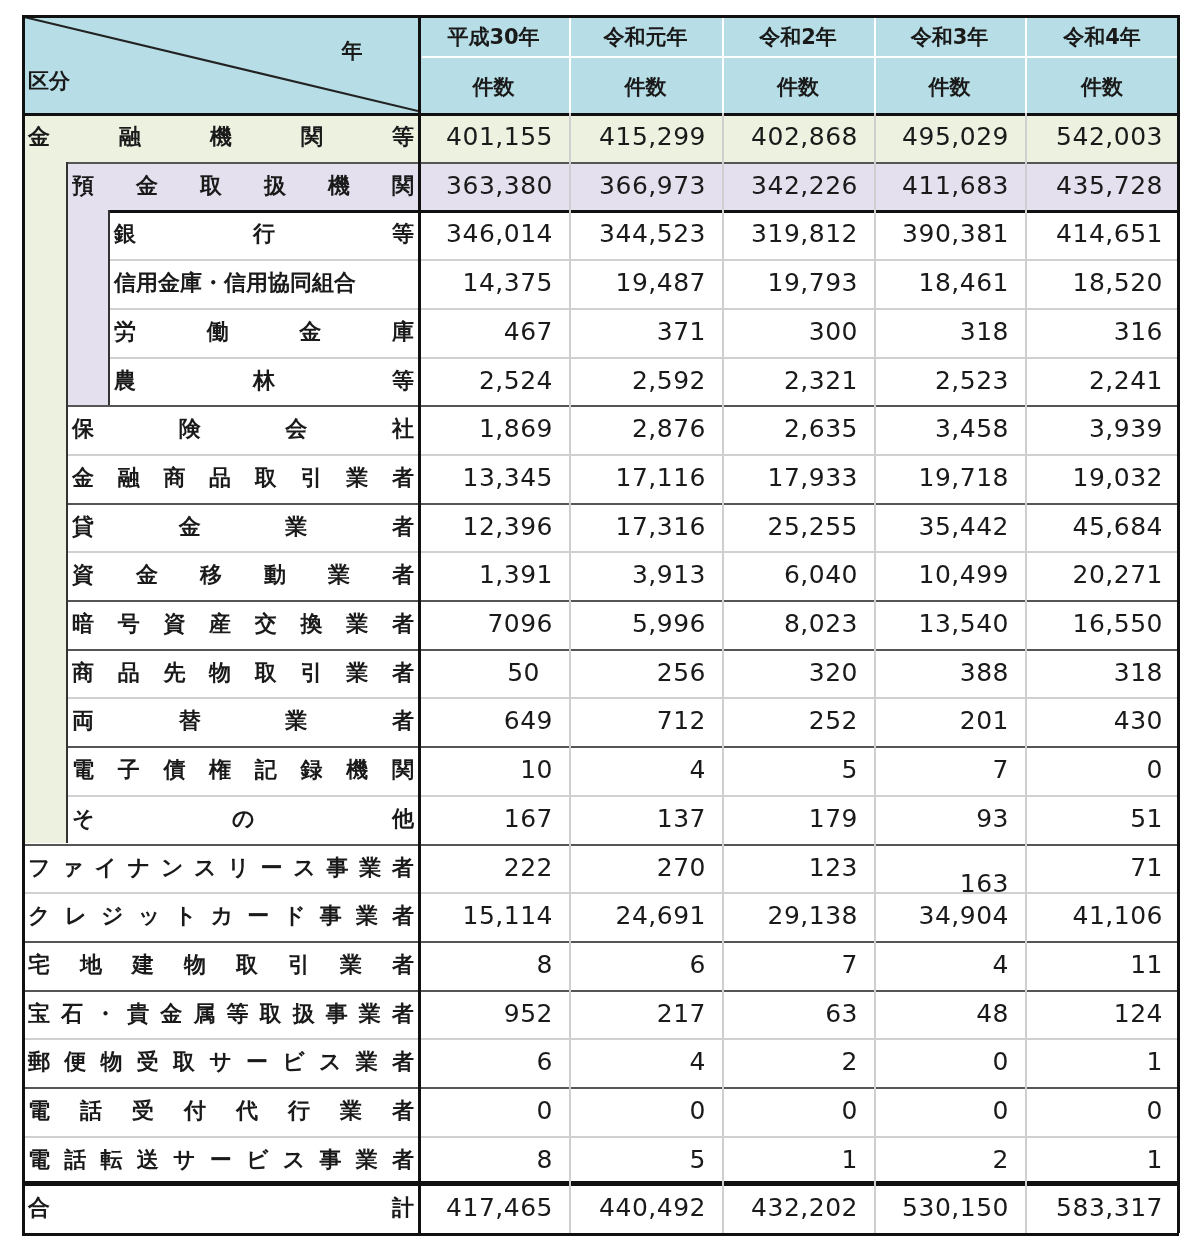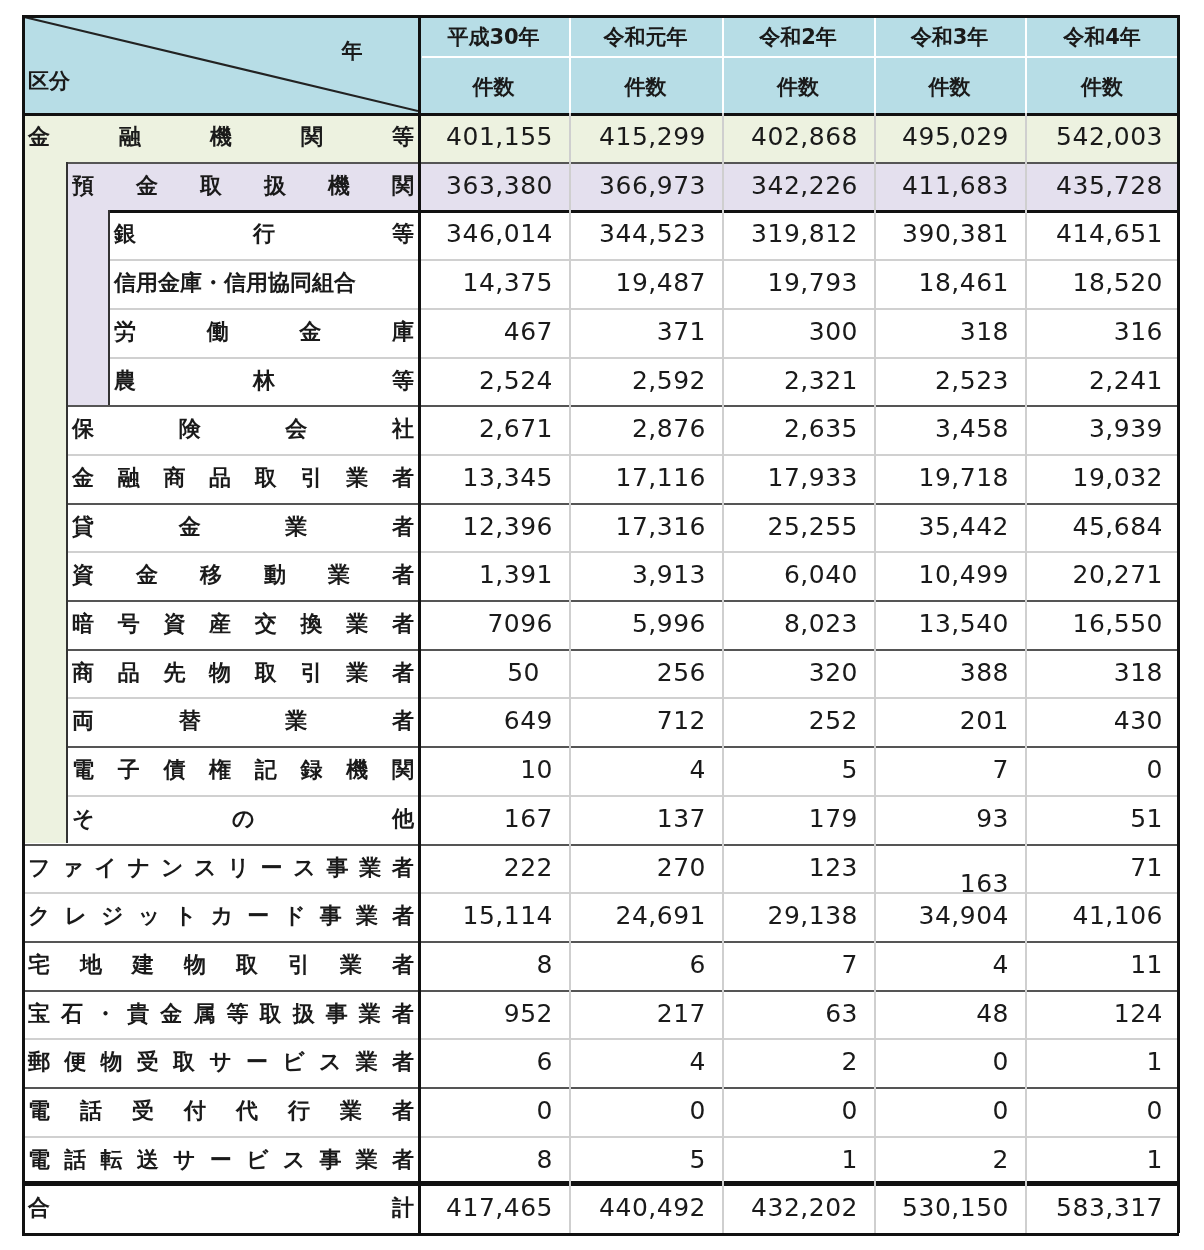--- a/index.html
+++ b/index.html
@@ -111,21 +111,21 @@
     <div class="cell num" style="left: 547px; top: 341.5px; width: 153px; height: 48.7px;">2,592</div>
     <div class="cell num" style="left: 700px; top: 341.5px; width: 152px; height: 48.7px;">2,321</div>
     <div class="cell num" style="left: 852px; top: 341.5px; width: 151px; height: 48.7px;">2,523</div>
     <div class="cell num" style="left: 1003px; top: 341.5px; width: 154px; height: 48.7px;">2,241</div>
     <div class="cell label" style="left: 44px; top: 390.2px; width: 352px; height: 48.7px;">
       <span>保</span>
       <span>険</span>
       <span>会</span>
       <span>社</span>
     </div>
-    <div class="cell num" style="left: 396px; top: 390.2px; width: 151px; height: 48.7px;">2,671</div>
+    <div class="cell num" style="left: 396px; top: 390.2px; width: 151px; height: 48.7px;">1,869</div>
     <div class="cell num" style="left: 547px; top: 390.2px; width: 153px; height: 48.7px;">2,876</div>
     <div class="cell num" style="left: 700px; top: 390.2px; width: 152px; height: 48.7px;">2,635</div>
     <div class="cell num" style="left: 852px; top: 390.2px; width: 151px; height: 48.7px;">3,458</div>
     <div class="cell num" style="left: 1003px; top: 390.2px; width: 154px; height: 48.7px;">3,939</div>
     <div class="cell label" style="left: 44px; top: 438.9px; width: 352px; height: 48.7px;">
       <span>金</span>
       <span>融</span>
       <span>商</span>
       <span>品</span>
       <span>取</span>

